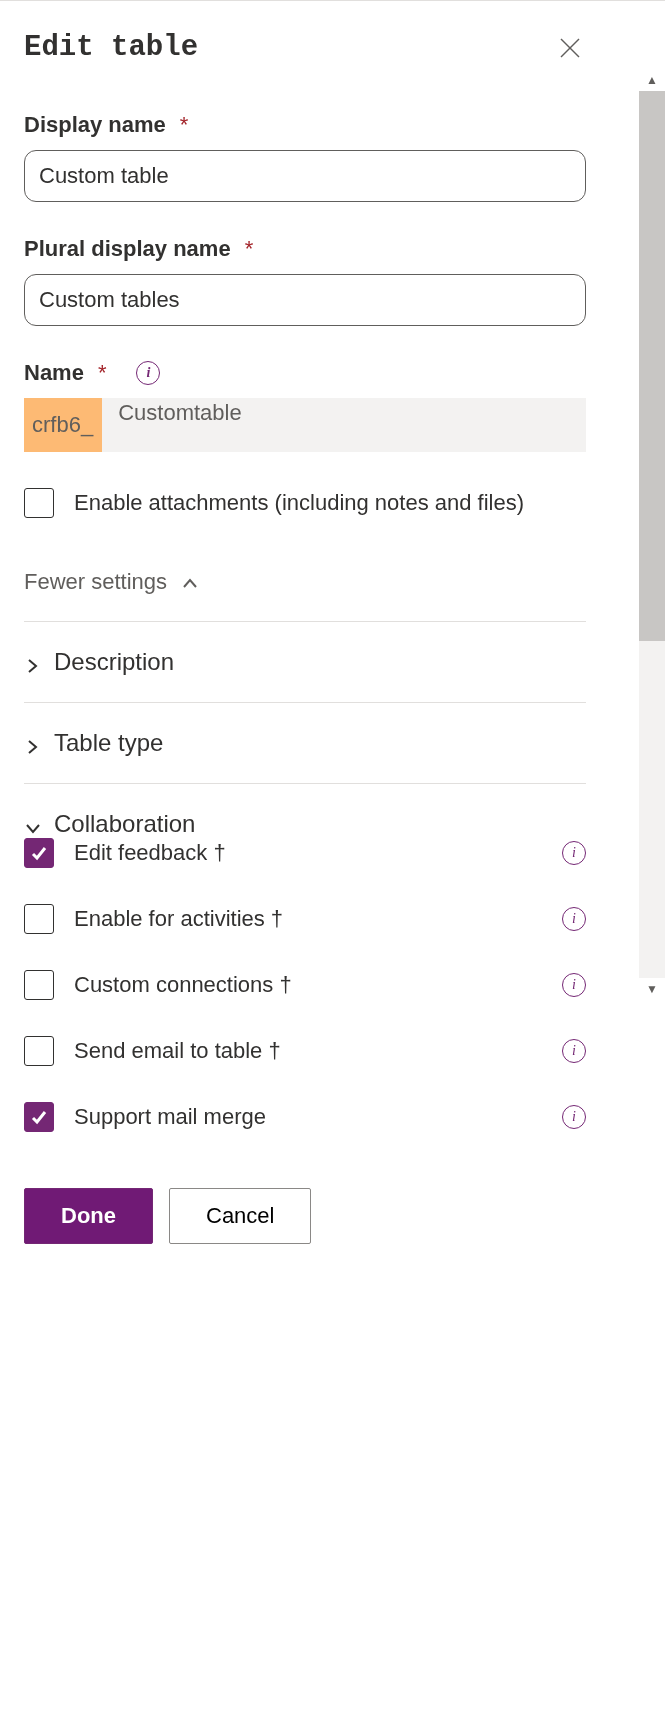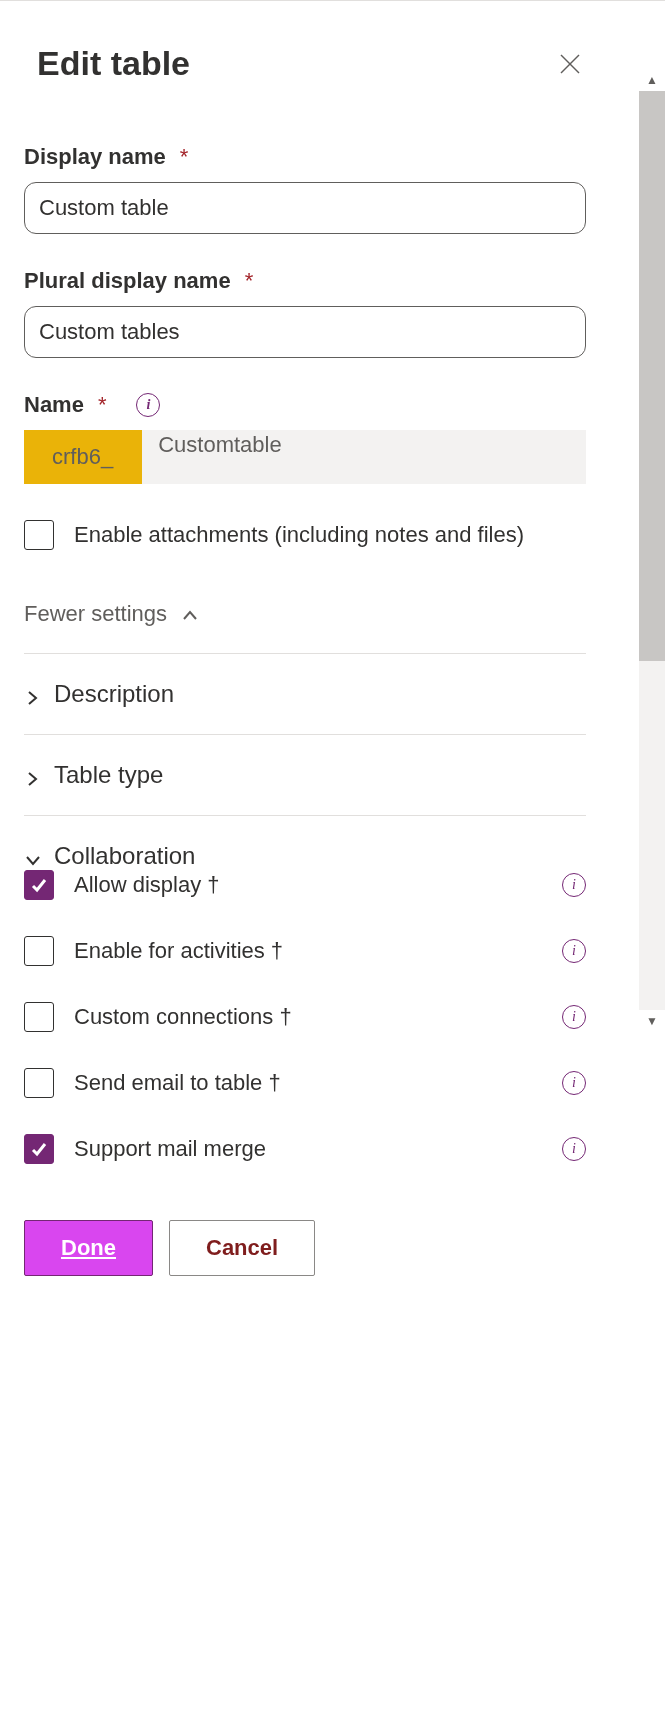--- a/index.html
+++ b/index.html
@@ -20,23 +20,24 @@
     padding: 30px 24px 20px 24px;
     width: 610px;
   }
   .header-row {
     display: flex;
     justify-content: space-between;
     align-items: center;
     margin-bottom: 48px;
   }
   .header-title {
-    font-size: 34px;
+    font-size: 29px;
     font-weight: 700;
-    margin: 13px;
+    margin: 0;
+    font-family: Liberation Mono, monospace;
   }
   .close-btn {
     width: 32px; height: 32px;
     display: flex; align-items: center; justify-content: center;
     cursor: pointer;
     color: #605e5c;
   }
   .close-btn svg { stroke: #605e5c; stroke-width: 1.5; }
   .field-label {
     font-size: 22px;
@@ -53,22 +54,22 @@
     font-family: inherit;
     padding: 12px 14px;
     border: 1px solid #605e5c;
     border-radius: 12px;
     color: #323130;
     background: #fff;
   }
   .field-group { margin-bottom: 34px; }
   .name-row { display: flex; width: 100%; }
   .name-prefix {
-    background: #eab308;
-    padding: 14px 28px;
+    background: #fdba74;
+    padding: 14px 8px;
     font-size: 22px;
     color: #605e5c;
     border-right: 1px solid #ffffff00;
   }
   .name-value {
     flex: 1;
     background: #f3f2f1;
     padding: 2px 16px;
     font-size: 22px;
     color: #605e5c;
@@ -162,30 +163,29 @@
   }
   .btn {
     font-size: 22px;
     font-family: inherit;
     padding: 14px 36px;
     border-radius: 2px;
     cursor: pointer;
     font-weight: 600;
   }
   .btn-primary {
-    background: #d946ef;
+    background: #701a75;
     color: #fff;
     border: 1px solid #742774;
-    text-decoration: underline;
   }
   .btn-secondary {
     background: #fff;
-    color: #7f1d1d;
+    color: #000000;
     border: 1px solid #8a8886;
-    font-weight: 700;
+    font-weight: 400;
   }
   
   .scrollbar {
     position: absolute;
     right: 0;
     top: 90px;
     width: 26px;
     bottom: 290px;
     background: #f3f2f1;
   }
@@ -300,21 +300,21 @@
       <span>Collaboration</span>
     </div>
 
 
     <div class="collab-item">
       <div class="checkbox checked">
         <svg width="18" height="18" viewBox="0 0 18 18" fill="none">
             <polyline points="3,10 7,14 15,4"></polyline>
           </svg>
       </div>
-      <div class="collab-label">Allow display †</div>
+      <div class="collab-label">Edit feedback †</div>
       <span class="info-icon">i</span>
     </div>
 
     <div class="collab-item">
       <div class="checkbox"></div>
       <div class="collab-label">Enable for activities †</div>
       <span class="info-icon">i</span>
     </div>
 
     <div class="collab-item">

